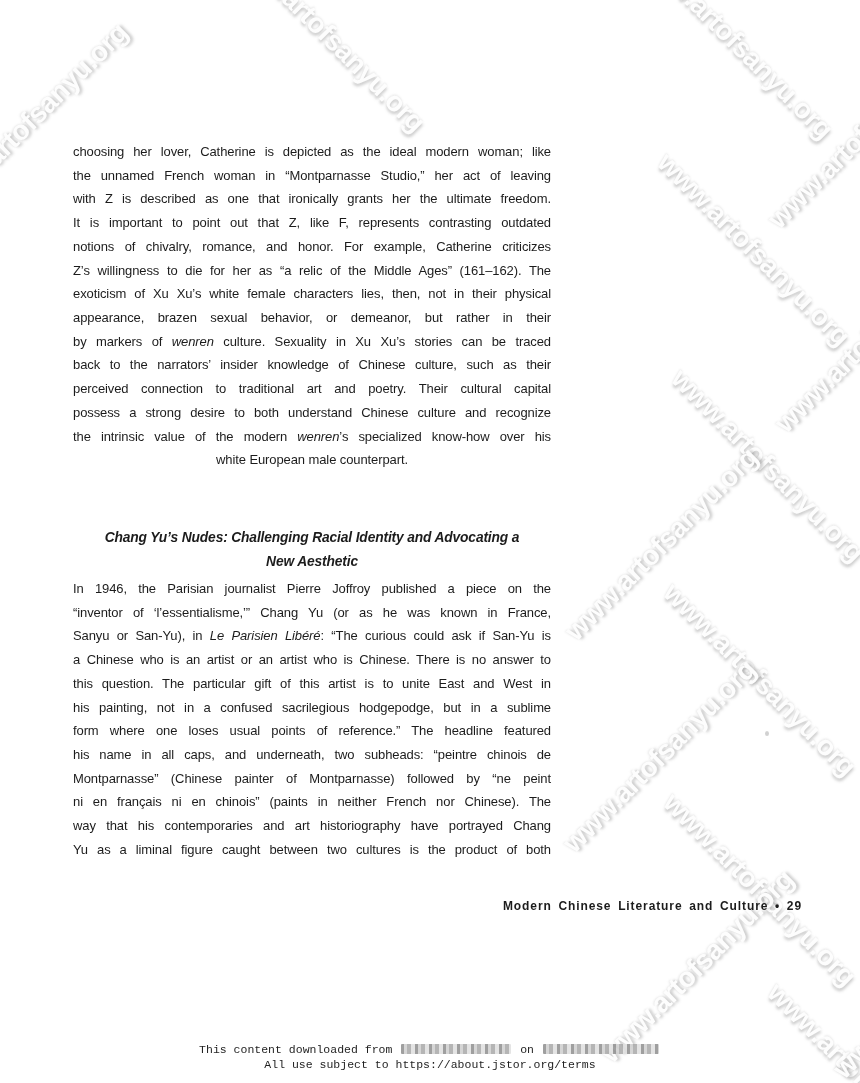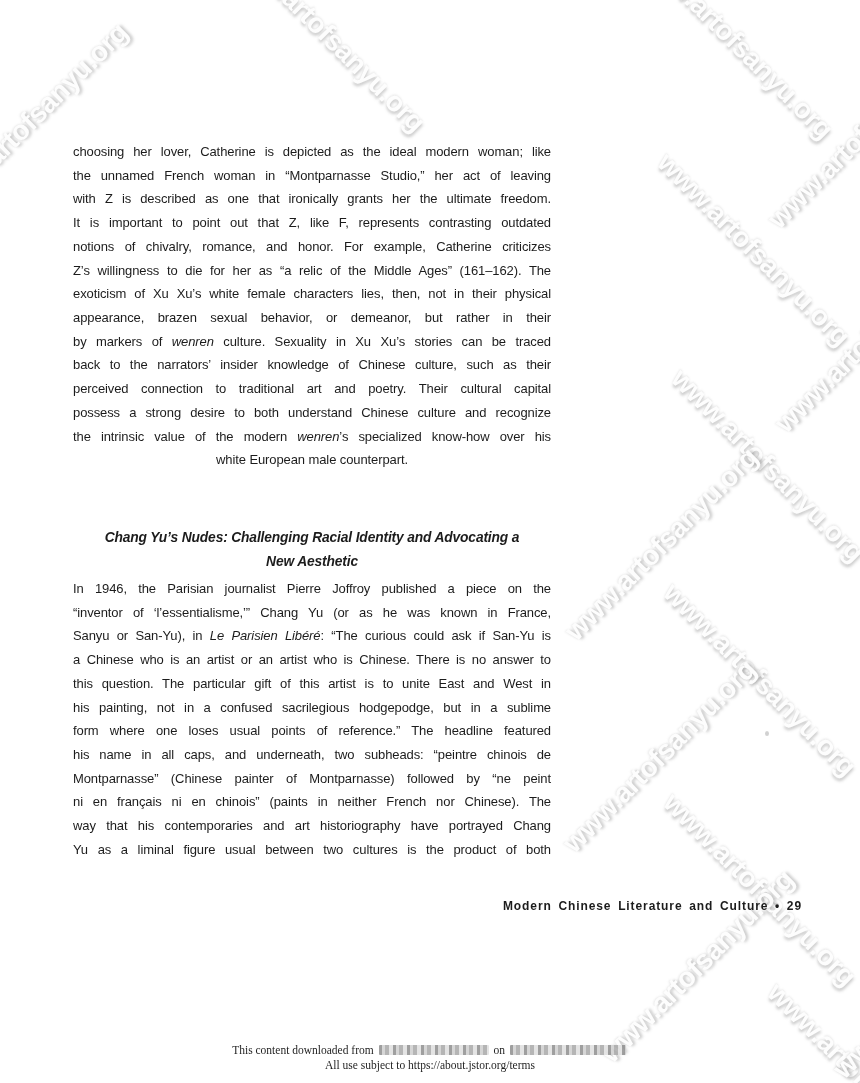--- a/index.html
+++ b/index.html
@@ -32,21 +32,21 @@
   #p2{top:577px;}
   
   .journal-footer{
     position:absolute;top:899px;right:58px;z-index:2;
     font-size:12px;font-weight:bold;letter-spacing:0.9px;word-spacing:2.5px;
     line-height:14px;color:#1c1c1c;
   }
   
   .jstor-footer{
     position:absolute;top:1043px;left:0;width:860px;z-index:2;
-    text-align:center;font-family:Liberation Serif, serif;
+    text-align:center;font-family:Liberation Mono, monospace;
     font-size:11.5px;line-height:14.5px;color:#1f1f1f;
   }
   .jf-line1{white-space:nowrap;}
   .redacted{
     display:inline-block;height:10px;vertical-align:-1px;margin:0 2px;
     background:repeating-linear-gradient(90deg,#8f8f8f 0 3px,#cfcfcf 3px 6px,#a9a9a9 6px 10px,#e0e0e0 10px 14px);
     filter:blur(0.7px);border-radius:1px;opacity:0.85;
   }
   .redacted.ip{width:110px;}
   .redacted.dt{width:116px;}
@@ -103,21 +103,21 @@
       <div class="tline just">“inventor of ‘l’essentialisme,’” Chang Yu (or as he was known in France,</div>
       <div class="tline just">Sanyu or San-Yu), in <i>Le Parisien Libéré</i>: “The curious could ask if San-Yu is</div>
       <div class="tline just">a Chinese who is an artist or an artist who is Chinese. There is no answer to</div>
       <div class="tline just">this question. The particular gift of this artist is to unite East and West in</div>
       <div class="tline just">his painting, not in a confused sacrilegious hodgepodge, but in a sublime</div>
       <div class="tline just">form where one loses usual points of reference.” The headline featured</div>
       <div class="tline just">his name in all caps, and underneath, two subheads: “peintre chinois de</div>
       <div class="tline just">Montparnasse” (Chinese painter of Montparnasse) followed by “ne peint</div>
       <div class="tline just">ni en français ni en chinois” (paints in neither French nor Chinese). The</div>
       <div class="tline just">way that his contemporaries and art historiography have portrayed Chang</div>
-      <div class="tline just">Yu as a liminal figure usual between two cultures is the product of both</div>
+      <div class="tline just">Yu as a liminal figure caught between two cultures is the product of both</div>
     </div>
 
   <div class="journal-footer">Modern Chinese Literature and Culture • 29</div>
 
   <div class="jstor-footer">
     <div class="jf-line1">
       <span>This content downloaded from</span>
       <span class="redacted ip"></span>
       <span>on</span>
       <span class="redacted dt"></span>

